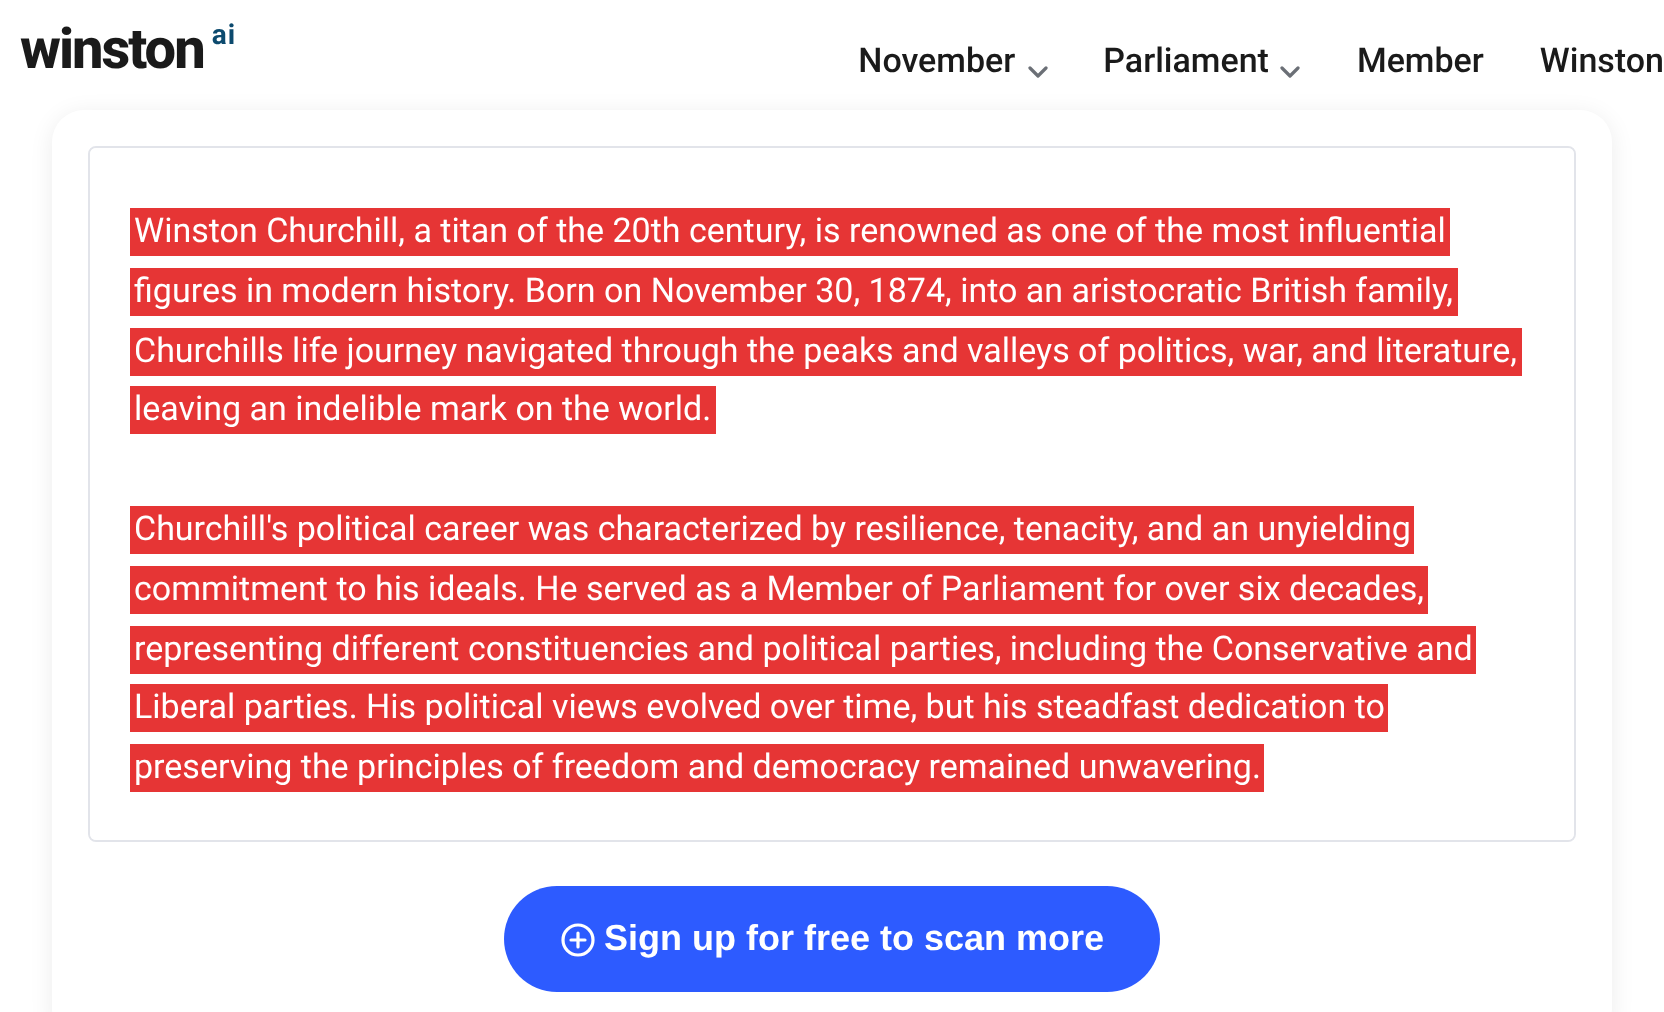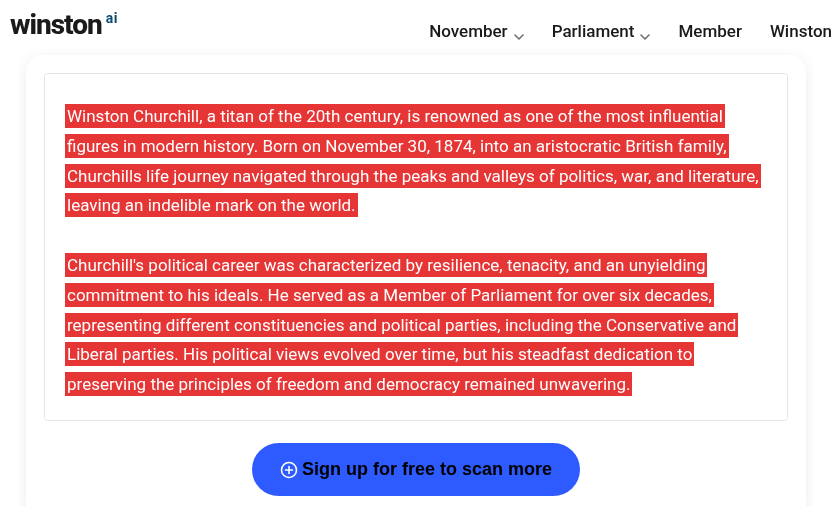--- a/index.html
+++ b/index.html
@@ -12,21 +12,21 @@
     .nav-item { display: flex; align-items: center; gap: 6px; font-size: 17px; font-weight: 500; color: #1a1a1a; cursor: pointer; white-space: nowrap; }
     .chev { width: 10px; height: 10px; display: inline-block; }
     .container { margin: 6px 26px 0 26px; border-radius: 16px; background: #fff; box-shadow: 0 2px 12px rgba(0,0,0,0.08); padding: 18px 0 24px 0; position: relative; }
     .textpanel { margin: 0 18px; background: #fff; border: 1px solid #e2e4ea; border-radius: 4px; height: 348px; overflow-y: scroll; padding: 28px 20px 20px 20px; }
     .textpanel::-webkit-scrollbar { width: 16px; }
     .textpanel::-webkit-scrollbar-track { background: #f4f4f6; }
     .textpanel::-webkit-scrollbar-thumb { background: #c8c9ce; border-radius: 4px; }
     .para { font-size: 17px; line-height: 1.75; color: #fff; margin-bottom: 30px; }
     .hl { background: #E63535; padding: 2px 2px; box-decoration-break: clone; -webkit-box-decoration-break: clone; }
     .cta-wrap { display: flex; justify-content: center; margin-top: 22px; }
-    .cta { background: #2D5BFF; color: #000000; border: none; border-radius: 999px; padding: 16px 28px; font-size: 18px; font-weight: 700; display: flex; align-items: center; gap: 4px; cursor: pointer; }
+    .cta { background: #2D5BFF; color: #ffffff; border: none; border-radius: 999px; padding: 16px 28px; font-size: 18px; font-weight: 700; display: flex; align-items: center; gap: 4px; cursor: pointer; }
     .plusicon { width: 18px; height: 18px; display: inline-flex; align-items: center; justify-content: center; }
   </style>
 </head>
 <body>
 
 <div class="header">
   <div class="logo">
     <span class="logo-main">winston</span>
     <span class="logo-ai">ai</span>
   </div>

